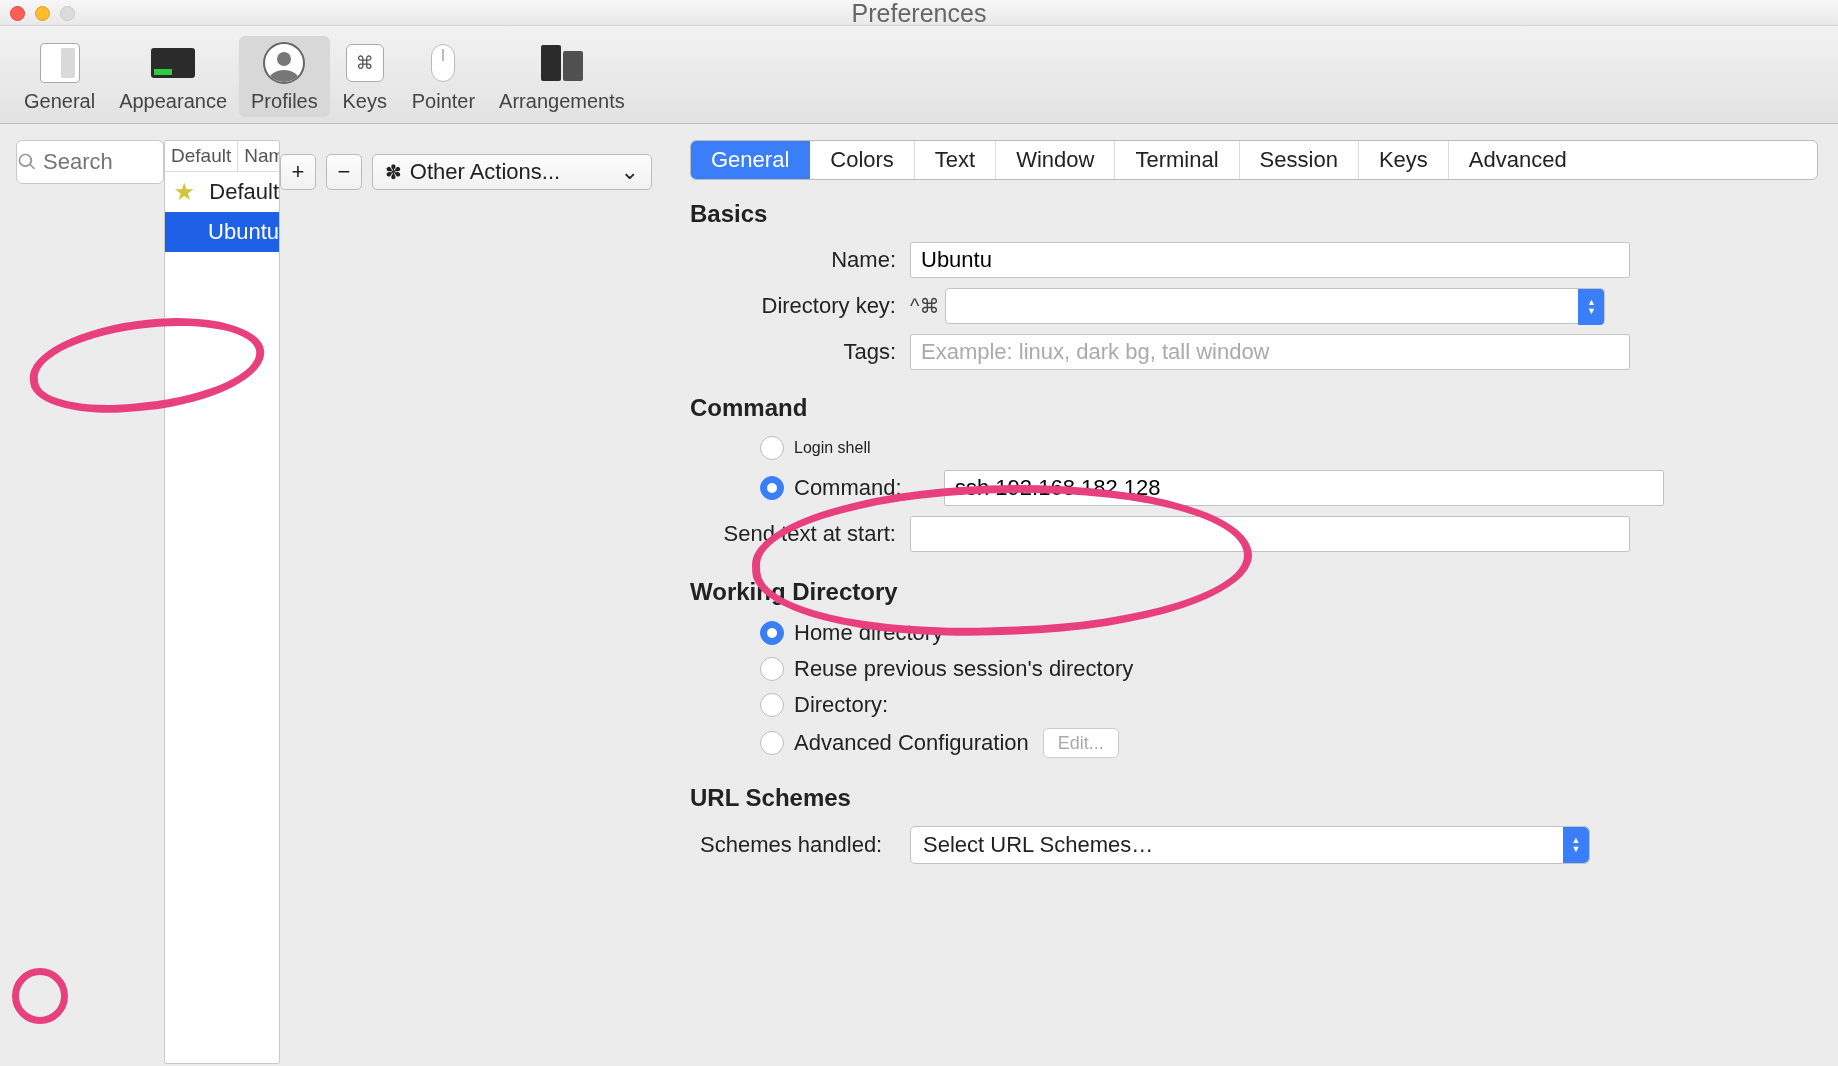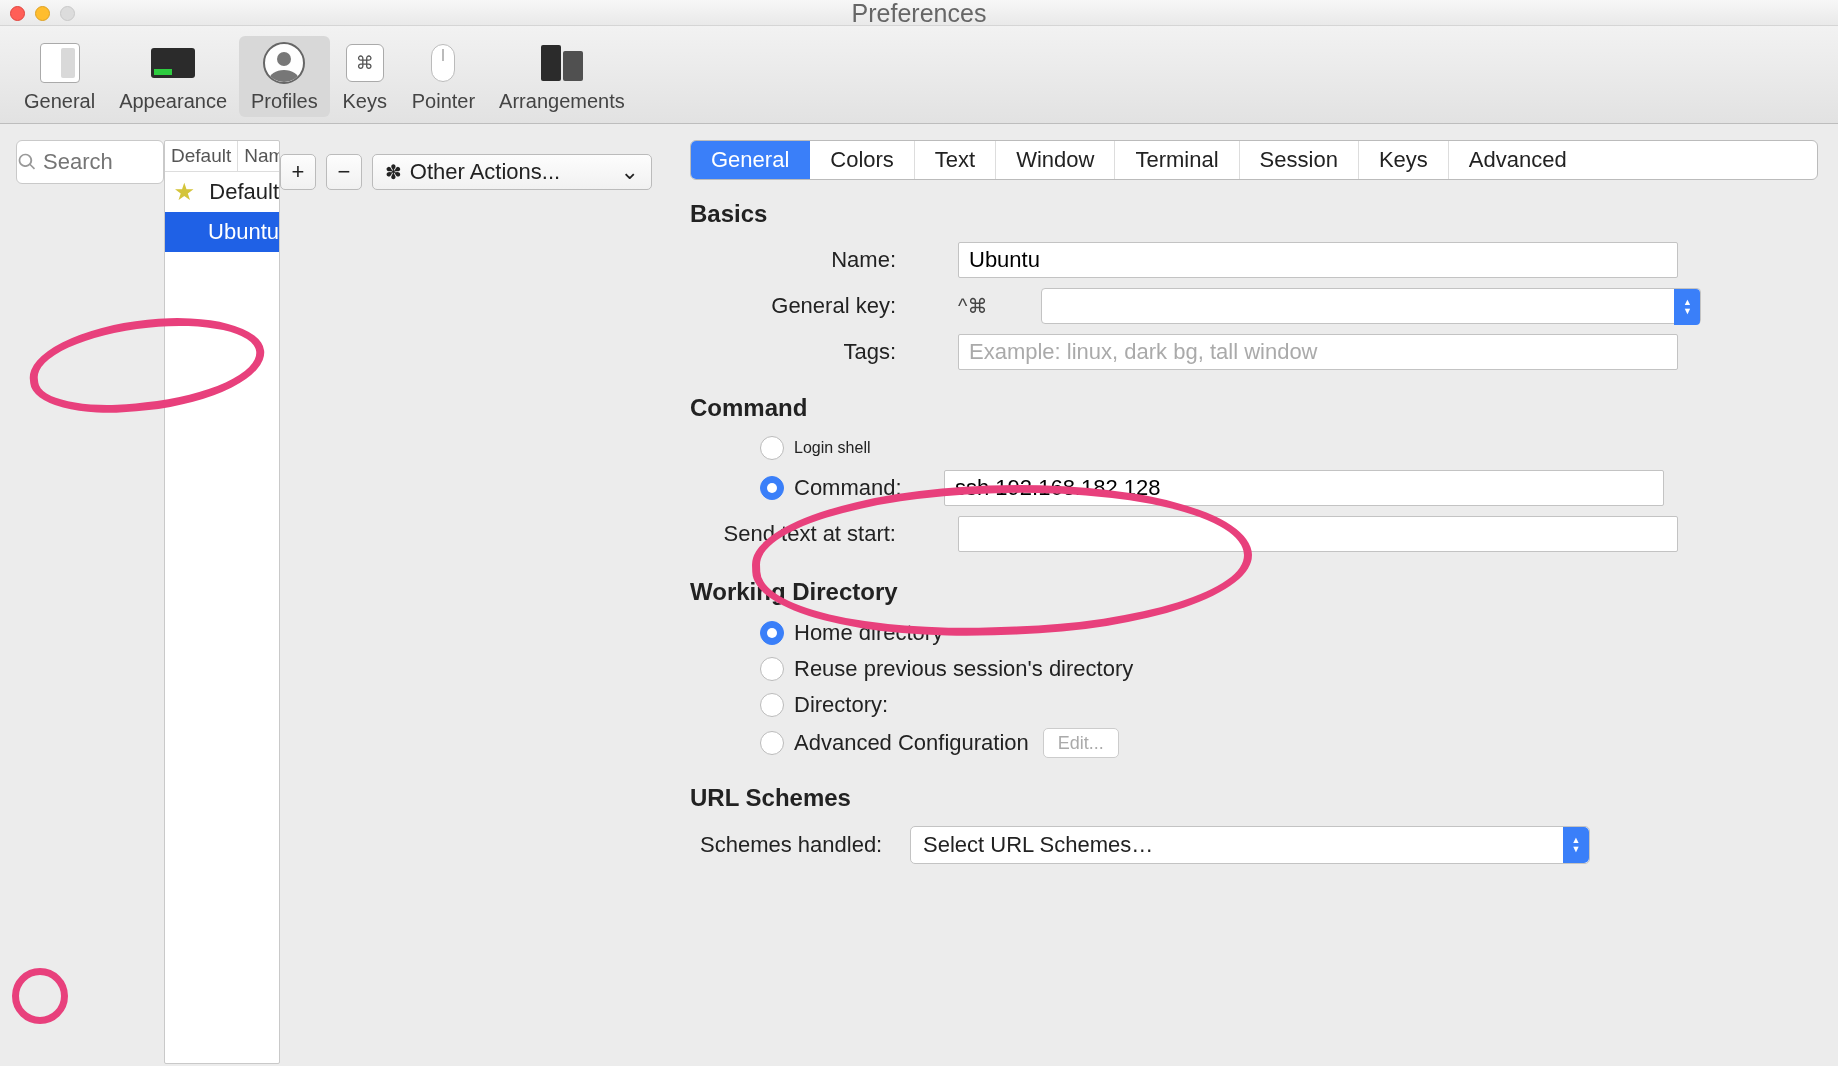--- a/index.html
+++ b/index.html
@@ -122,21 +122,21 @@
   }
   .seg-tab:last-child { border-right:none; }
   .seg-tab.active { background:#3a7ff9; color:#fff; border-right-color:#3a7ff9; }
 
   
   .form-area {
     margin-left:30px; margin-top:20px; font-size:22px;
     position:relative;
   }
   .section-title { font-weight:600; font-size:24px; margin: 10px 0 14px; }
-  .form-row { display:flex; align-items:center; margin-bottom:10px;gap:48px; }
+  .form-row { display:flex; align-items:center; margin-bottom:10px; }
   .form-label { width:220px; text-align:right; padding-right:14px; font-size:22px; color:#222;}
   .text-input {
     flex:1; max-width:720px; height:36px; border:1px solid #c3c3c3; background:#fff;
     font-size:22px; padding:0 10px; border-radius:2px;
   }
   .select-wrap {
     flex:1; max-width:720px; height:36px; border:1px solid #c3c3c3; background:#fff;
     display:flex; align-items:center; border-radius:4px; position:relative;
   }
   .select-arrow {
@@ -308,21 +308,21 @@
 
     <div class="form-area">
       <div class="section-title">Basics</div>
 
       <div class="form-row">
         <div class="form-label">Name:</div>
         <input class="text-input" value="Ubuntu" style="">
       </div>
 
       <div class="form-row">
-        <div class="form-label">General key:</div>
+        <div class="form-label">Directory key:</div>
         <span class="shortcut-sym">^⌘</span>
         <div class="select-wrap" style="max-width:660px">
           <div class="select-arrow"></div>
         </div>
       </div>
 
       <div class="form-row placeholder">
         <div class="form-label">Tags:</div>
         <input class="text-input" placeholder="Example: linux, dark bg, tall window" style="">
       </div>

